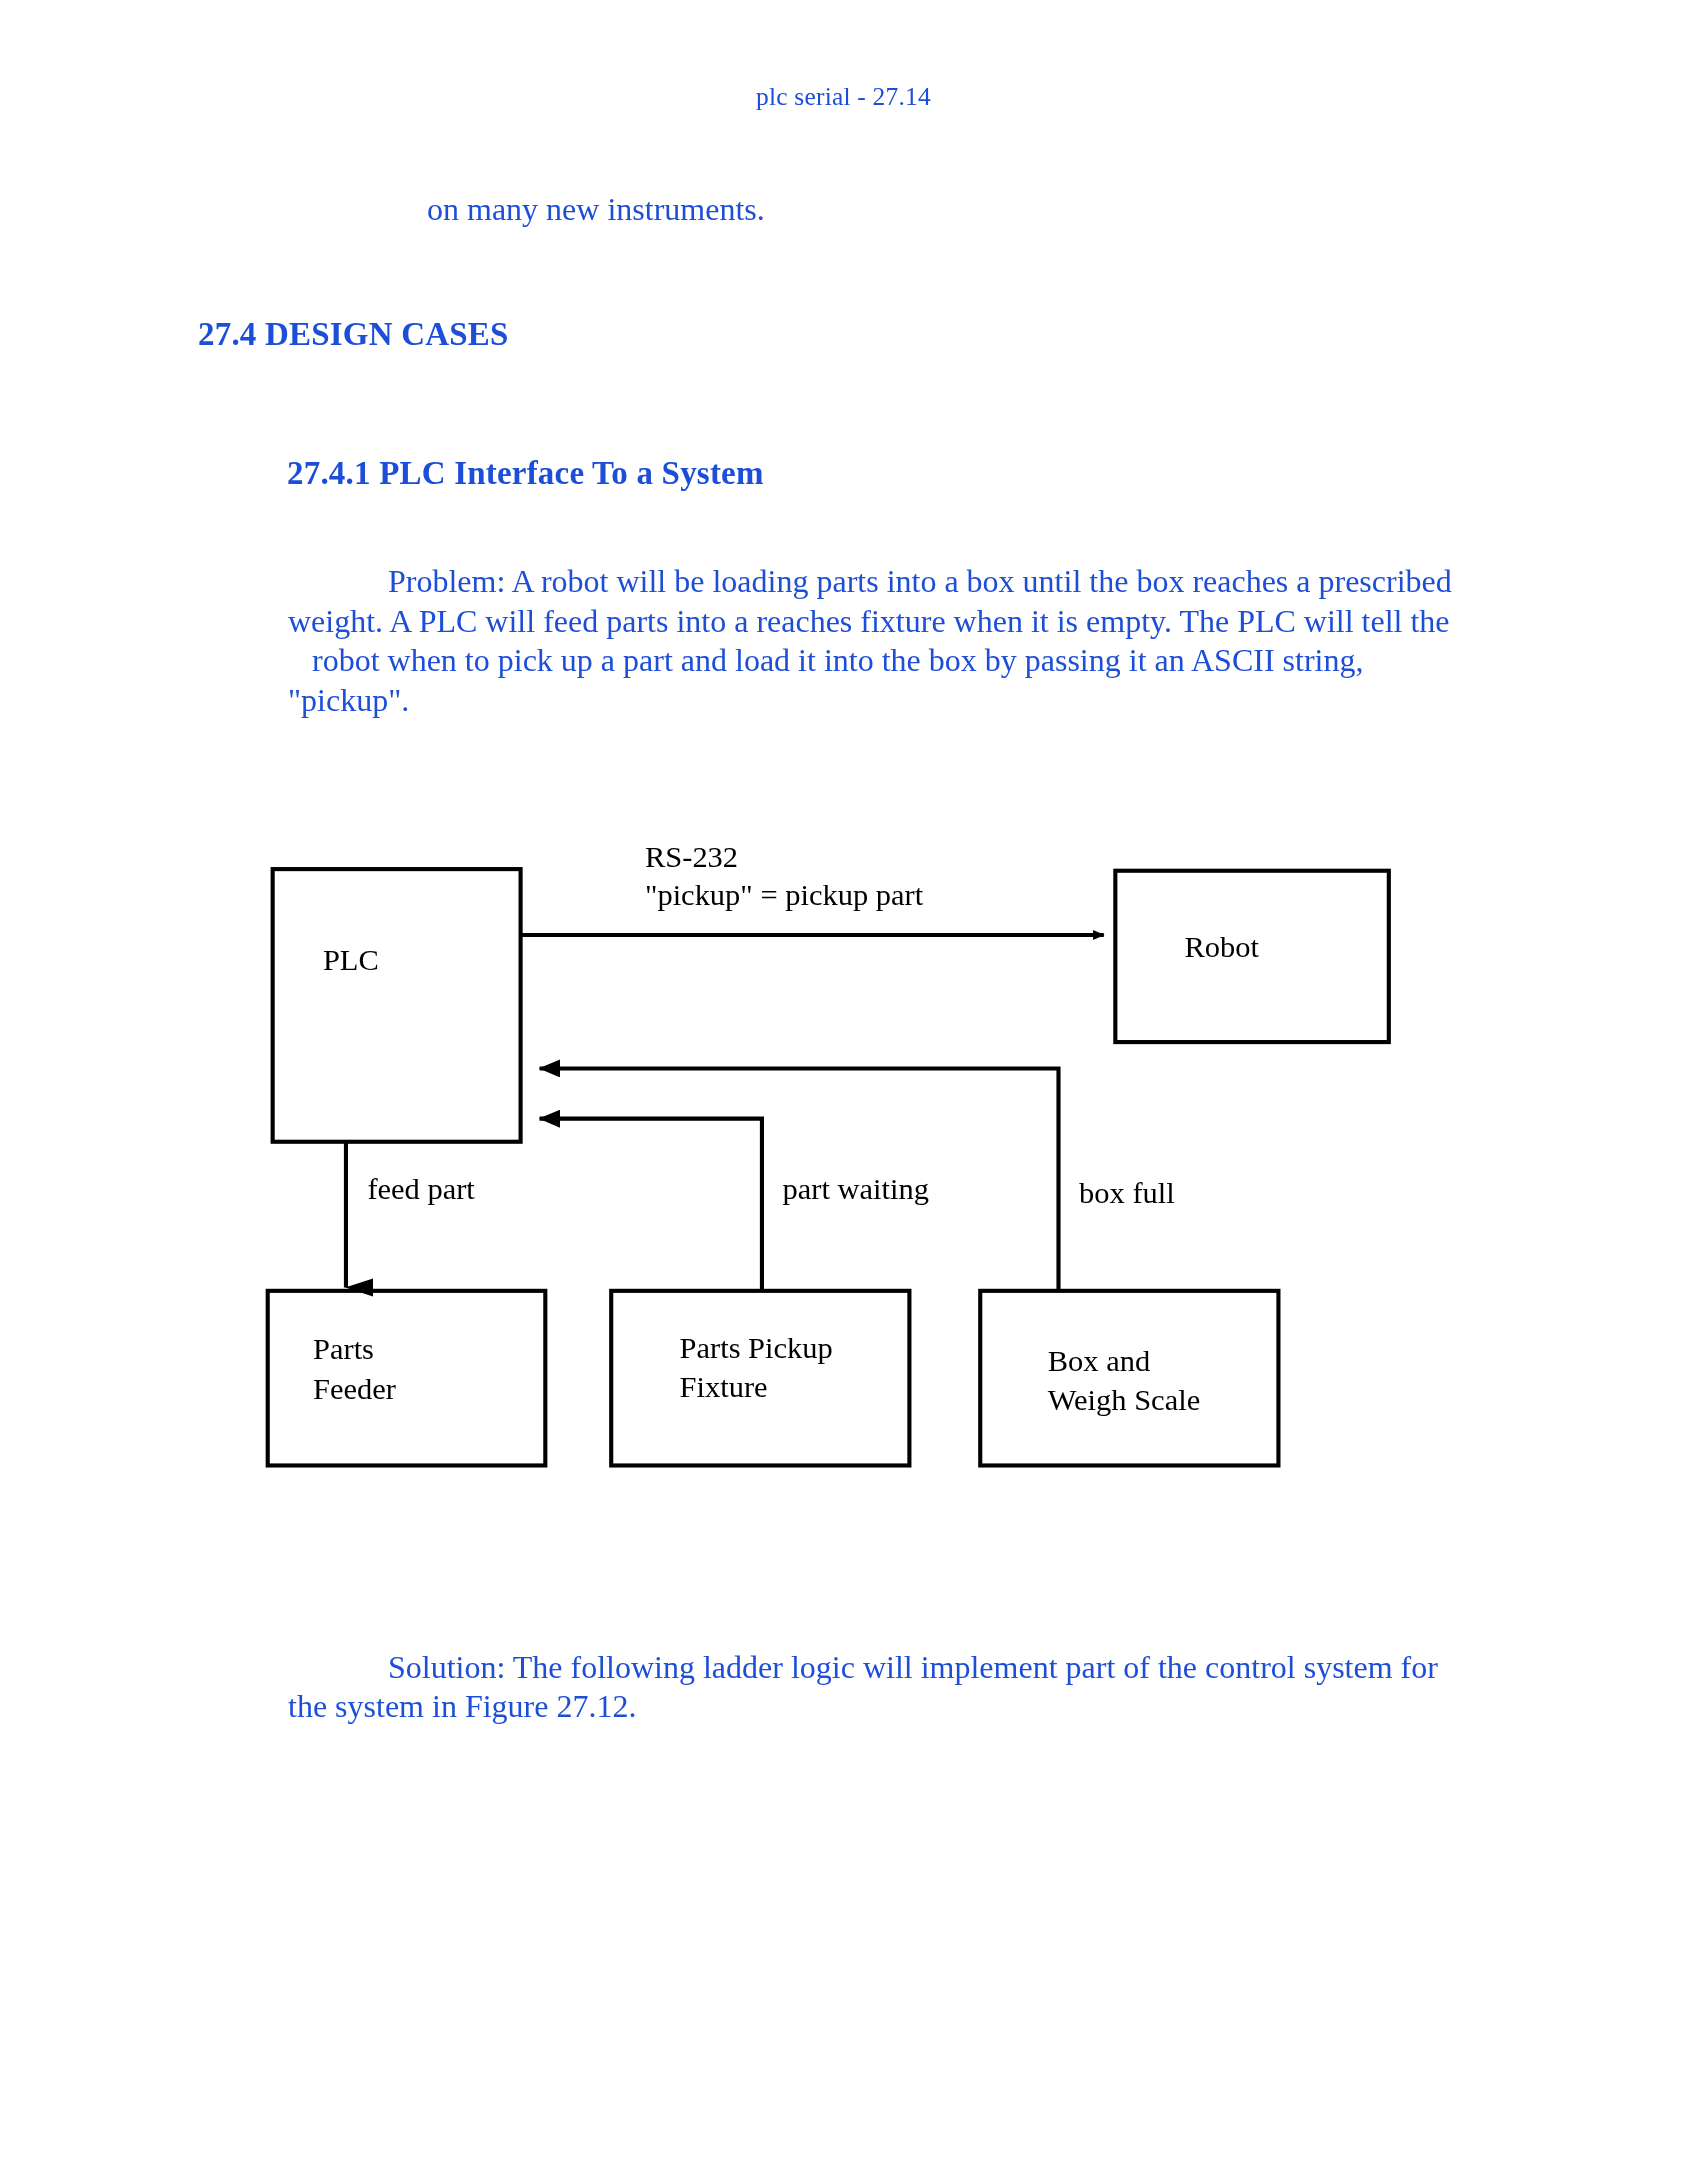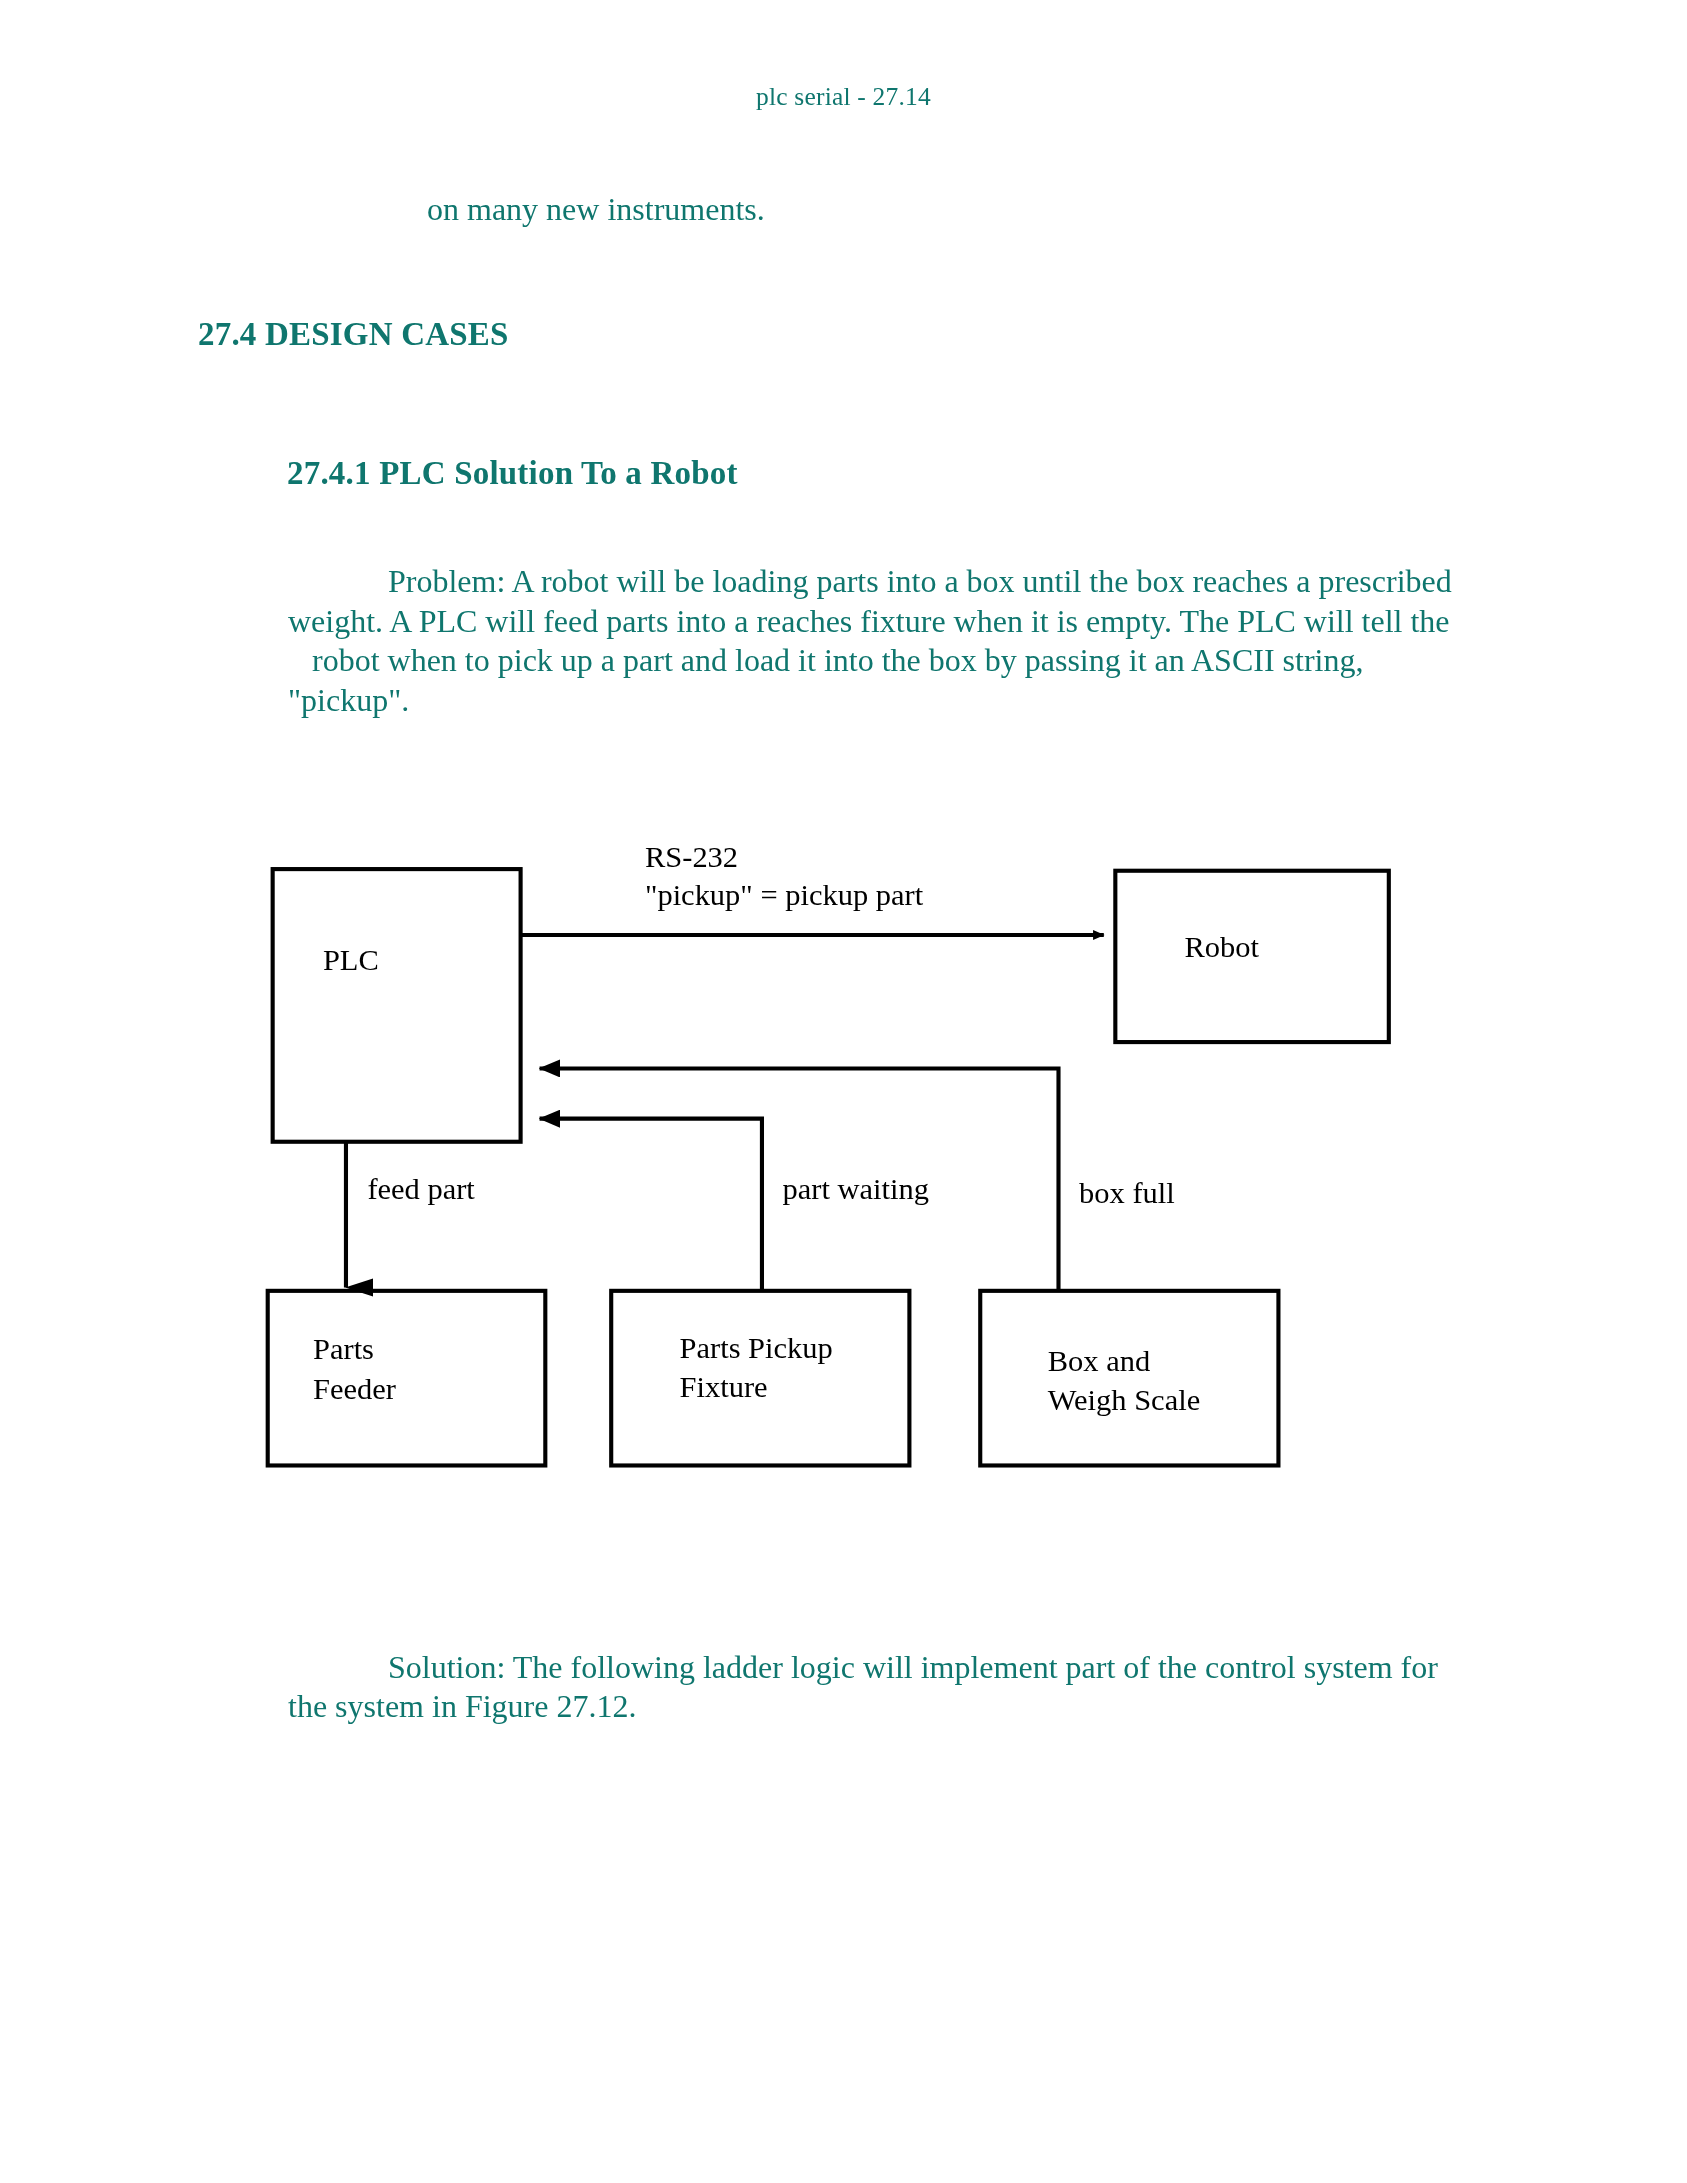--- a/index.html
+++ b/index.html
@@ -6,21 +6,21 @@
     margin: 0;
     padding: 0;
     background: #ffffff;
   }
   .page {
     position: relative;
     width: 1687px;
     height: 2183px;
     background: #ffffff;
     font-family: "Liberation Serif", "DejaVu Serif", serif;
-    color: #0f766e;
+    color: #1d4ed8;
     overflow: hidden;
   }
 
   
   .running-head {
     position: absolute;
     top: 82px;
     left: 0;
     width: 1687px;
     text-align: center;
@@ -82,21 +82,21 @@
 <body>
 
 <div class="page">
 
   <div class="running-head">plc serial - 27.14</div>
 
   <div class="body-line" style="left:427px; top:189px;">on many new instruments.</div>
 
   <div class="h1" style="left:198px; top:316px;">27.4 DESIGN CASES</div>
 
-  <div class="h2" style="left:287px; top:455px;">27.4.1 PLC Solution To a Robot</div>
+  <div class="h2" style="left:287px; top:455px;">27.4.1 PLC Interface To a System</div>
 
   <div class="body-line" style="left:388px; top:561px;">Problem: A robot will be loading parts into a box until the box reaches a prescribed</div>
   <div class="body-line" style="left:288px; top:601px;">weight. A PLC will feed parts into a reaches fixture when it is empty. The PLC will tell the</div>
   <div class="body-line" style="left:288px; top:640px;margin-left:24px;">robot when to pick up a part and load it into the box by passing it an ASCII string,</div>
   <div class="body-line" style="left:288px; top:680px;">"pickup".</div>
 
   <div class="figure">
     <svg width="1687" height="2183" viewBox="0 0 2048 2650" xmlns="http://www.w3.org/2000/svg">
 
       <defs>

